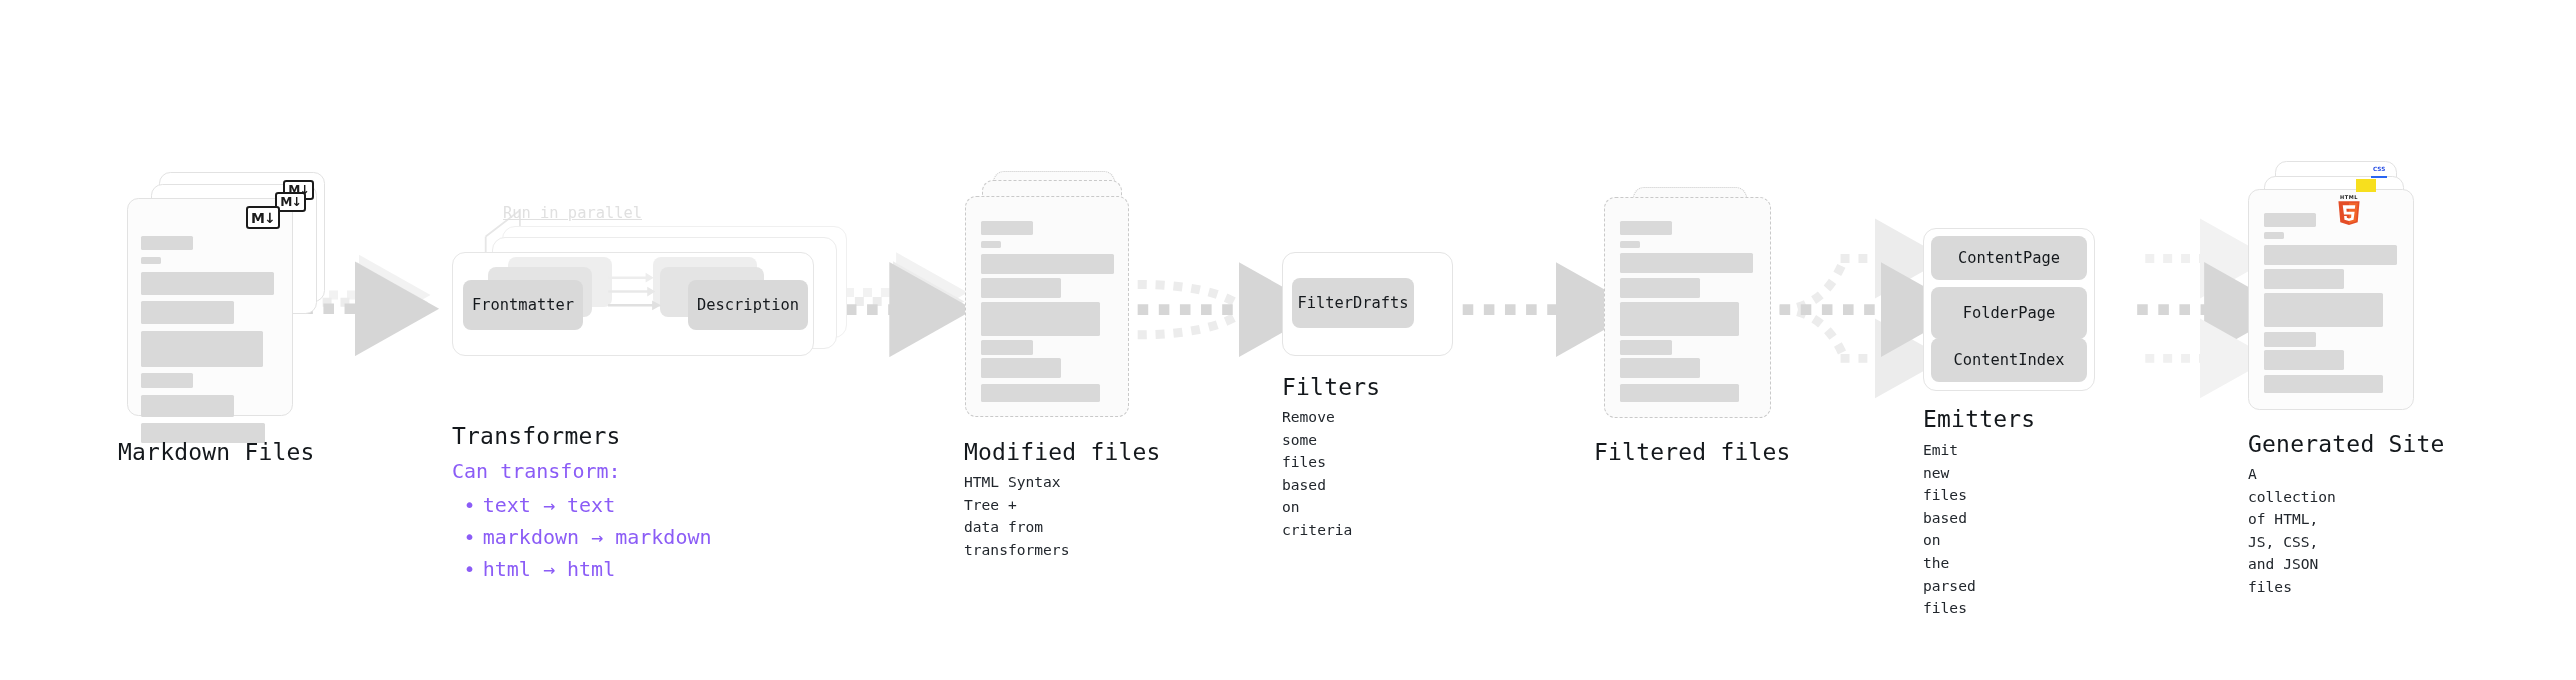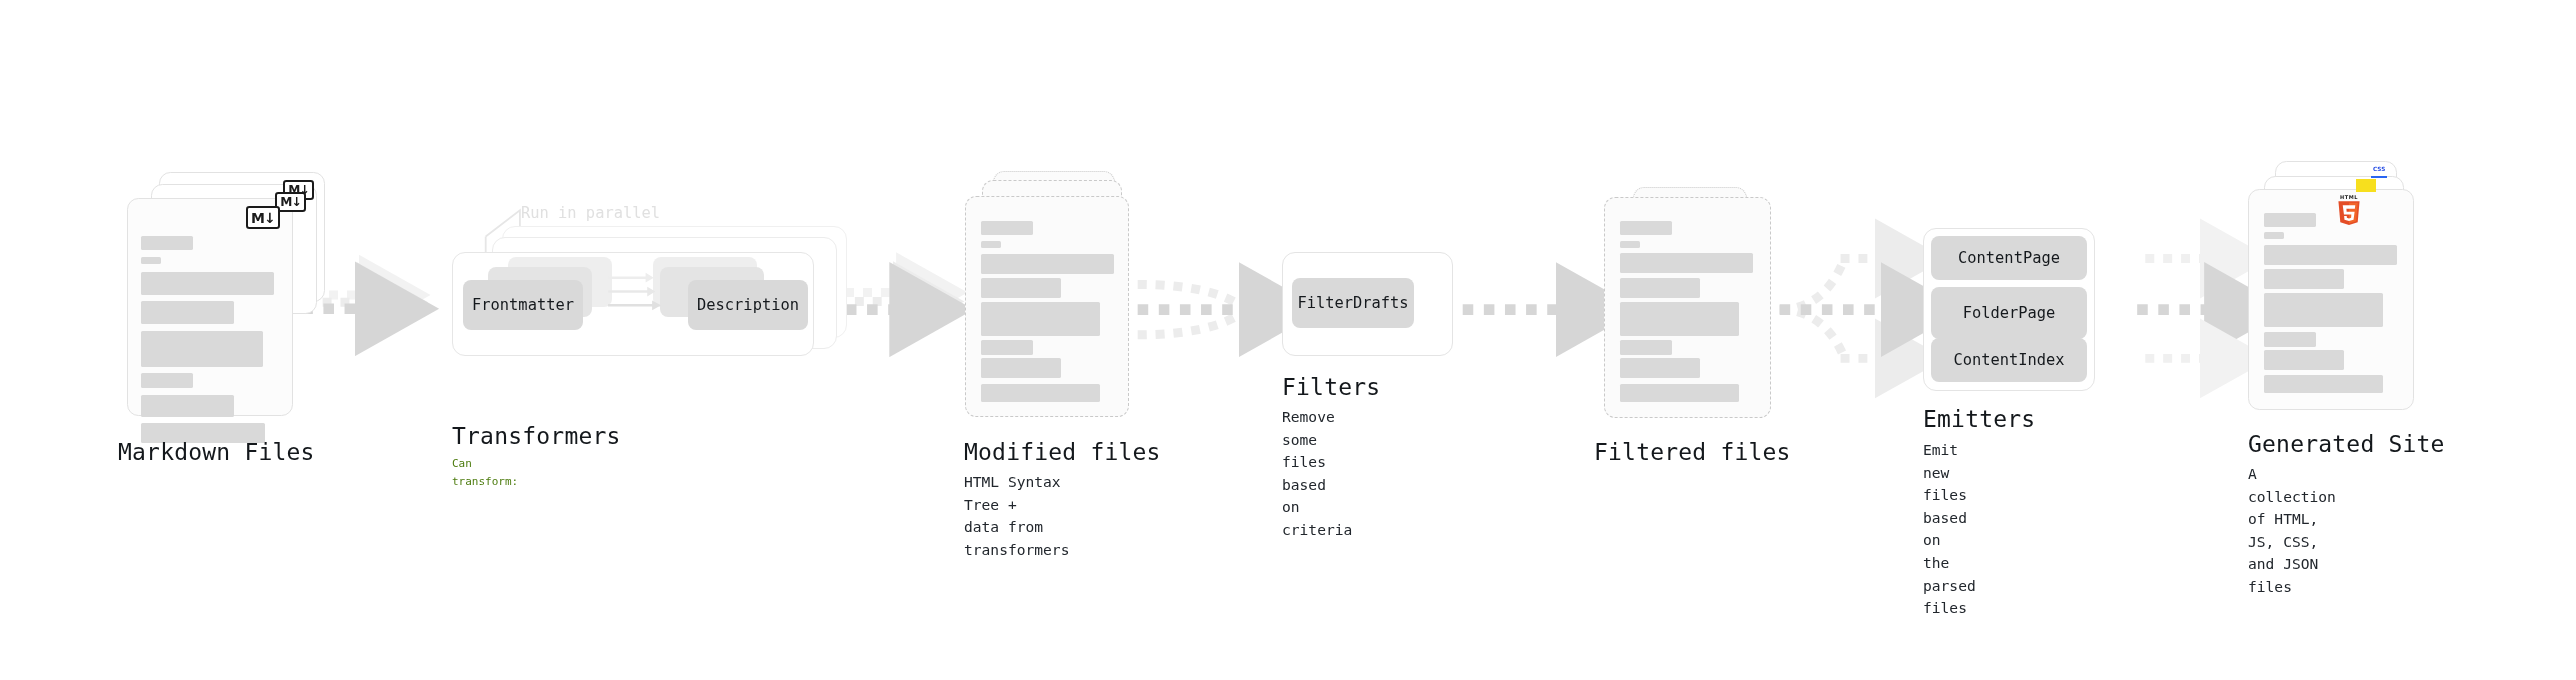--- a/index.html
+++ b/index.html
@@ -110,21 +110,21 @@
   .chip.faint2 { background: #eeeeee; }
 
   .run-parallel {
     position: absolute;
     font-size: 15.4px;
     color: #e0e0e0;
     white-space: nowrap;
   }
 
   
-  .bullets { position: absolute; font-size: 11px; line-height: 1.6; color: #4d7c0f; }
+  .bullets { position: absolute; font-size: 20px; line-height: 1.6; color: #8b5cf6; }
   .bullets .hd { margin: 0 0 1.6px 0; }
   .bullets ul { list-style: none; margin: 0; padding: 0 0 0 11.4px; }
   .bullets li { white-space: nowrap; }
   .bullets li::before { content: "\2022"; margin-right: 7.3px; }
 
   svg.arrows { position: absolute; left: 0; top: 0; pointer-events: none; }
 </style>
 </head>
 <body>
 
@@ -207,21 +207,21 @@
     </div>
     <div class="stage-title" style="left: 118px; top: 439px;">Markdown Files</div>
   </div>
 
   <div class="stage" style="left:0;top:0;">
 
     <svg width="163" height="57" style="position:absolute;left:484px;top:199px;" viewBox="0 0 200 70">
       <path d="M2,46 L44,14 L44,40 M44,14 L44,40" stroke="#e6e6e6" stroke-width="2.2" fill="none"></path>
       <path d="M2,46 L2,66" stroke="#e6e6e6" stroke-width="2.2" fill="none"></path>
     </svg>
-    <div class="run-parallel" style="left:521px;top:204px;">Run in parallel</div>
+    <div class="run-parallel" style="left:503px;top:204px;text-decoration:underline;">Run in parallel</div>
 
     <div class="box" style="left:502px;top:226px;width:345px;height:112px;border-color:#f0f0f0;"></div>
     <div class="box" style="left:492px;top:237px;width:345px;height:112px;border-color:#ececec;"></div>
     <div class="box" style="left:452px;top:252px;width:362px;height:104px;border-color:#e6e6e6;"></div>
 
     <div class="chip faint2" style="left:508px;top:257px;width:104px;height:50px;"></div>
     <div class="chip faint1" style="left:488px;top:267px;width:104px;height:50px;"></div>
     <div class="chip" style="left:463px;top:280px;width:120px;height:50px;">
       <span>Frontmatter</span>
     </div>
@@ -238,20 +238,25 @@
       <path d="M0,29 L50,29" stroke="#e8e8e8" stroke-width="3" fill="none"></path>
       <path d="M48,23 L58,29 L48,35 z" fill="#e8e8e8"></path>
       <path d="M-6,46 L56,46" stroke="#e0e0e0" stroke-width="3" fill="none"></path>
       <path d="M54,40 L65,46 L54,52 z" fill="#e0e0e0"></path>
     </svg>
 
     <div class="stage-title" style="left: 452px; top: 423px;">Transformers</div>
 
     <div class="bullets" style="left: 452px; top: 455px;">
       <div class="hd">Can transform:</div>
+      <ul>
+        <li>text → text</li>
+        <li>markdown → markdown</li>
+        <li>html → html</li>
+      </ul>
     </div>
   </div>
 
   <div class="stage" style="left:0;top:0;">
     <div class="doc-card dotted" style="left:993px;top:171px;width:122px;height:49px;"></div>
     <div class="doc-card dashed" style="left:982px;top:180px;width:140px;height:49px;"></div>
     <div class="doc-card dashed" style="left:965px;top:196px;width:164px;height:221px;"></div>
 
     <div class="skel" style="left:981px;top:221px;width:52px;height:14px;"></div>
     <div class="skel" style="left:981px;top:241px;width:19.5px;height:6.5px;"></div>

